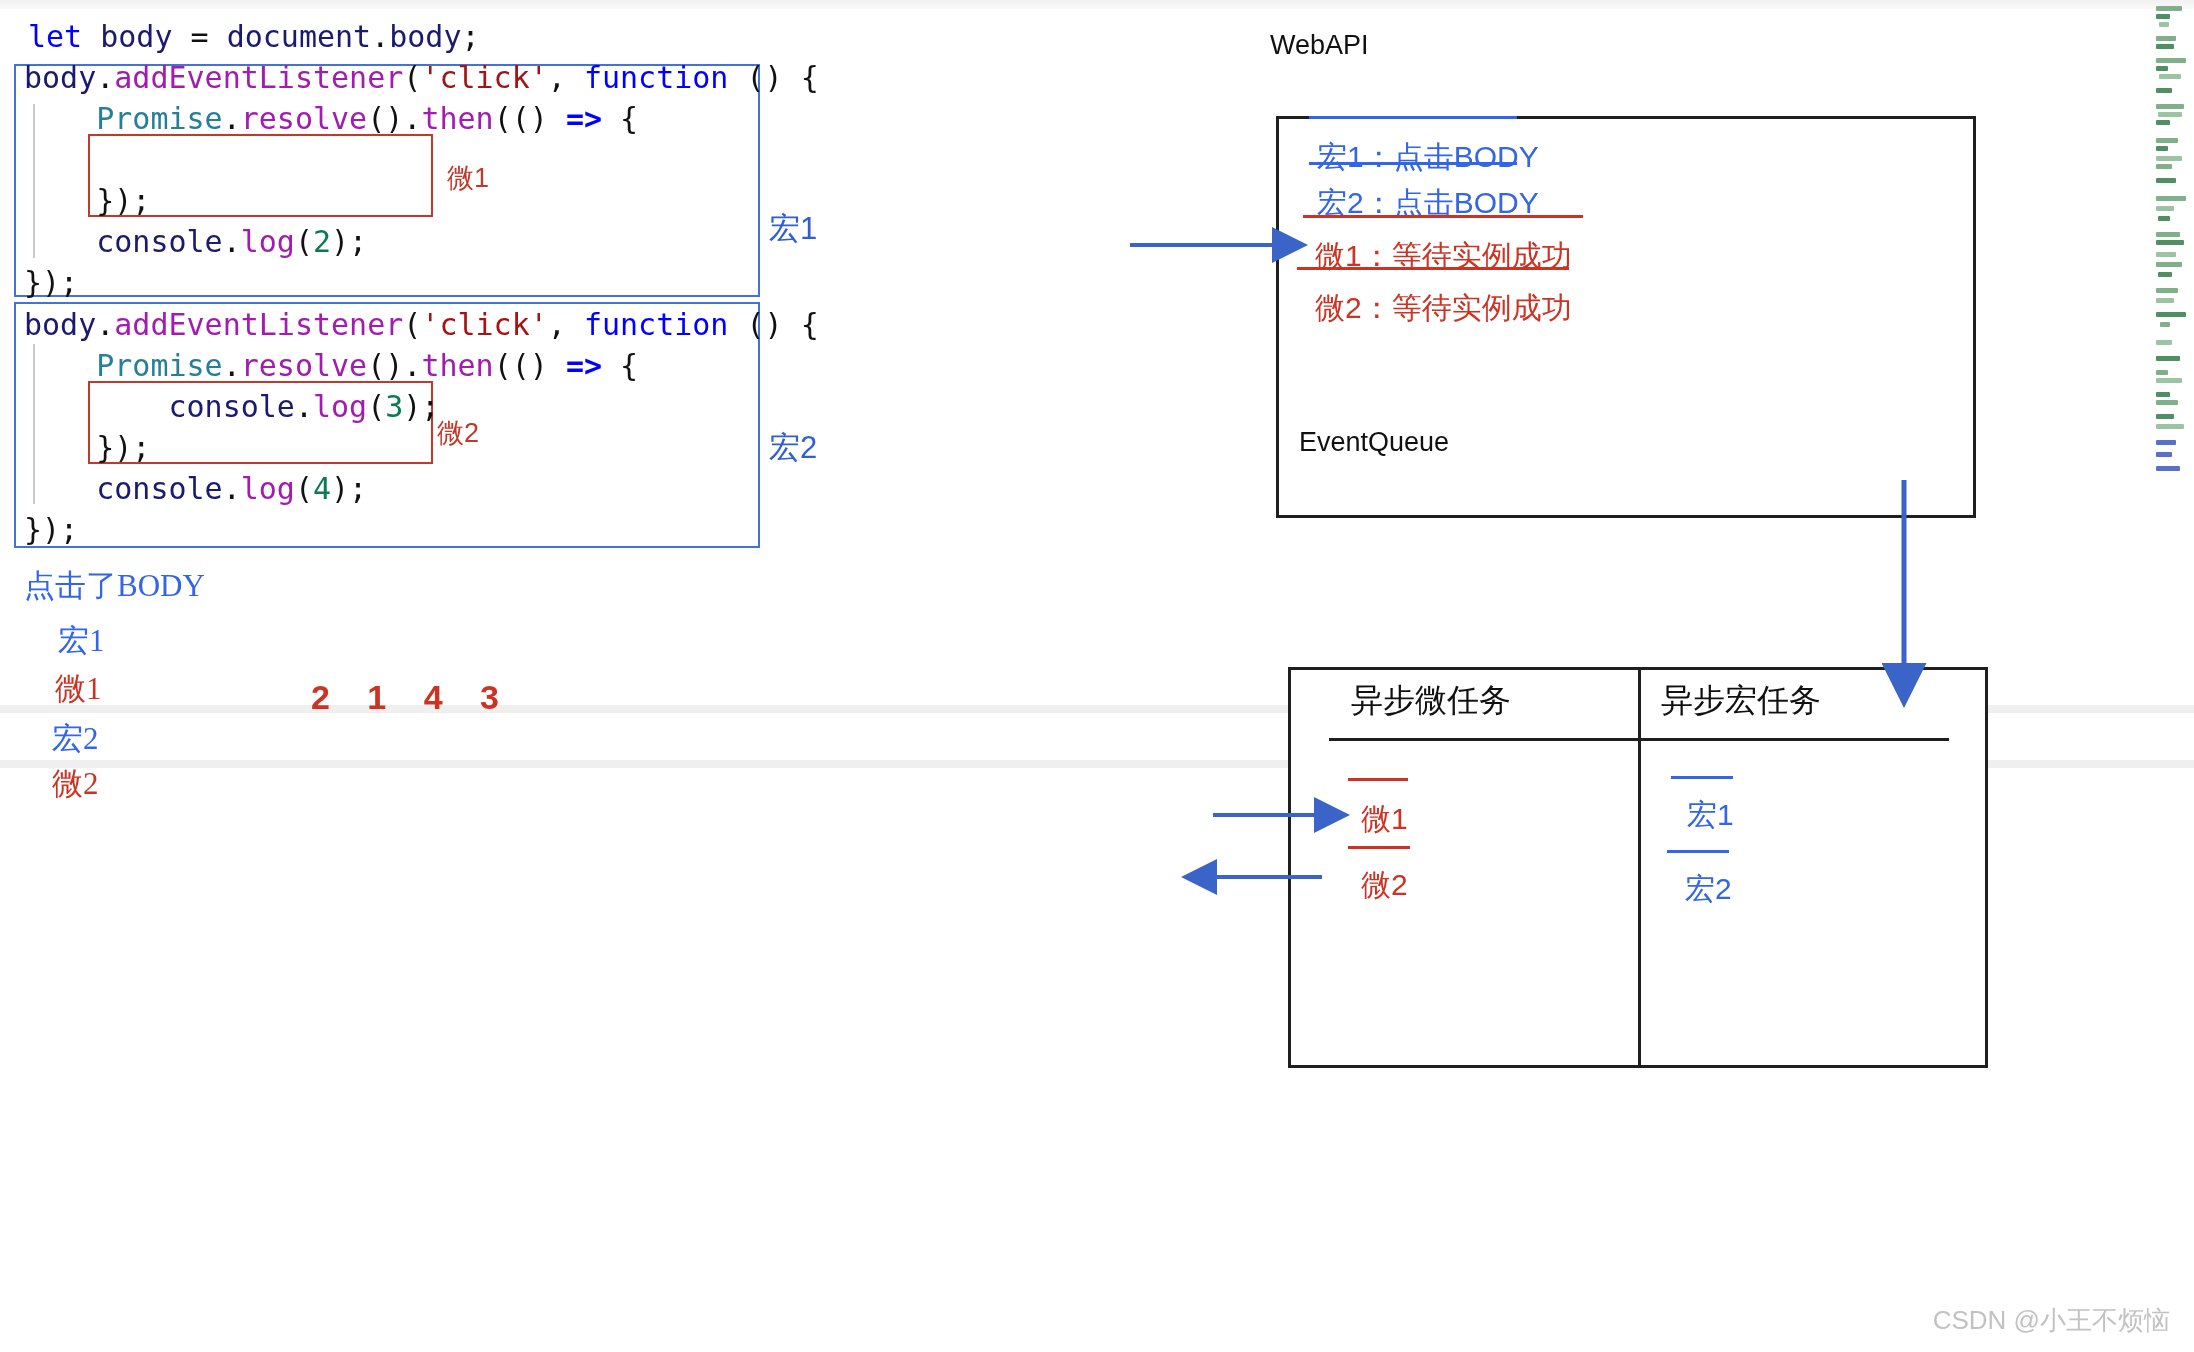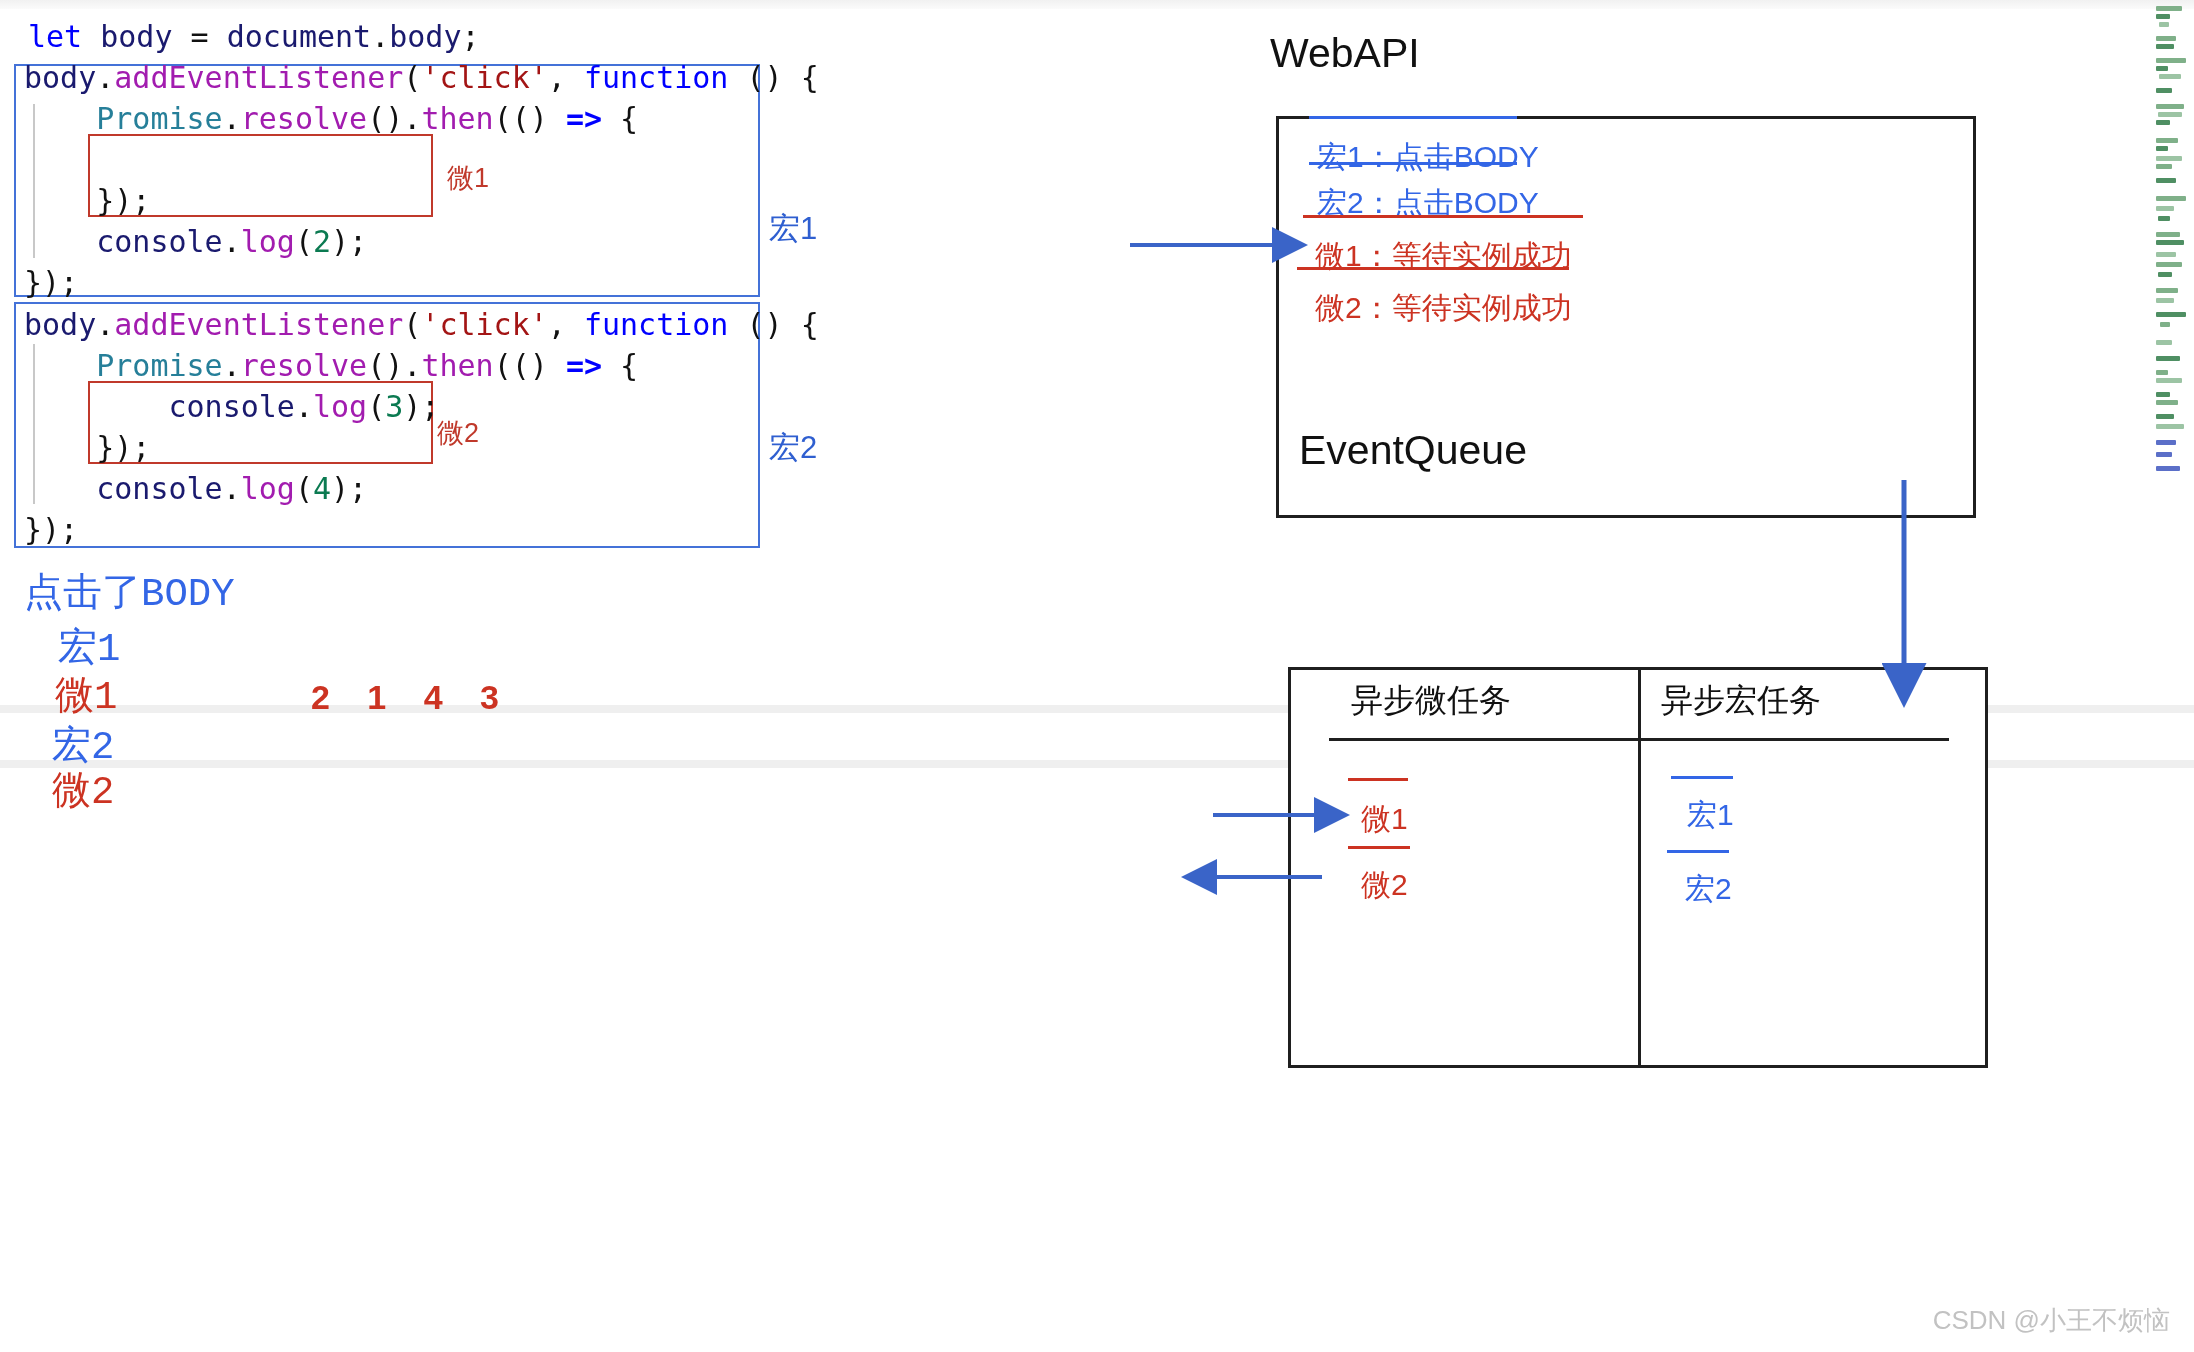--- a/index.html
+++ b/index.html
@@ -96,39 +96,39 @@
   .ann-blue {
     position: absolute;
     color: #2f5fd0;
     font-size: 31px;
     font-family: "Liberation Sans", "DejaVu Sans", sans-serif;
   }
 
   
   .out-line {
     position: absolute;
-    font-size: 39px;
-    font-family: Liberation Mono, monospace;
+    font-size: 31px;
+    font-family: Liberation Serif, serif;
   }
   .out-blue { color: #3366e6; }
   .out-red  { color: #cc3322; }
   .result-seq {
     position: absolute;
     color: #cc3322;
     font-size: 34px;
     font-weight: bold;
     letter-spacing: 14px;
     font-family: "Liberation Sans", "DejaVu Sans", sans-serif;
   }
 
   
   .panel-title {
     position: absolute;
     color: #111111;
-    font-size: 41px;
+    font-size: 27px;
     font-family: "Liberation Sans", "DejaVu Sans", sans-serif;
   }
   .panel-box {
     position: absolute;
     border: 3px solid #1f1f1f;
     background: #ffffff;
     box-sizing: border-box;
   }
   .q-divider {
     position: absolute;

